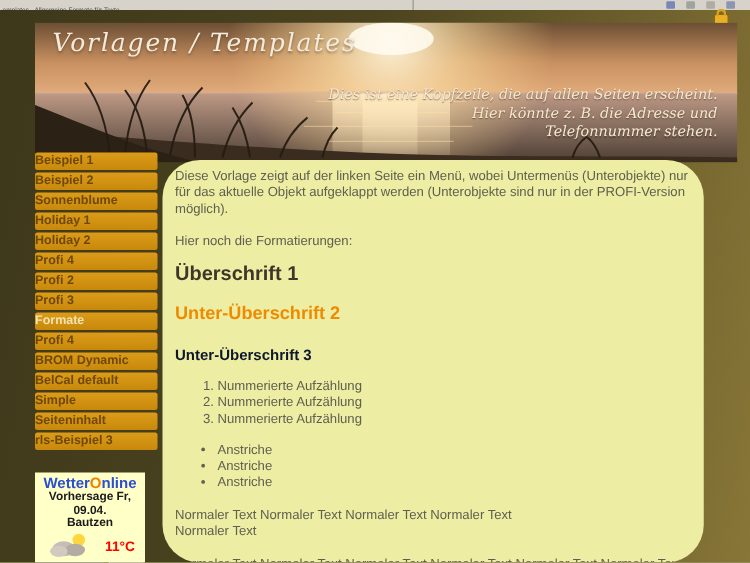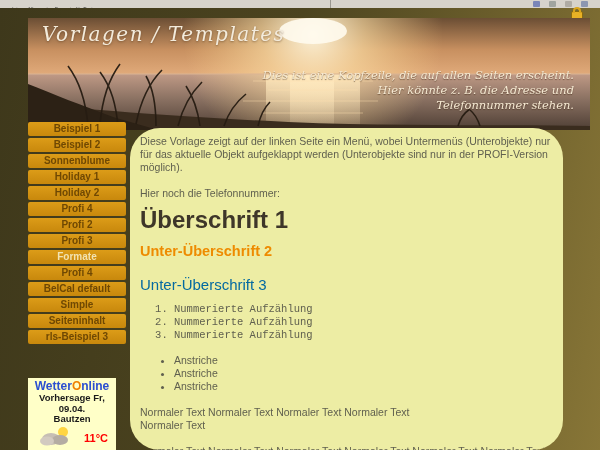--- a/index.html
+++ b/index.html
@@ -45,21 +45,21 @@
   }
   .tagline{
     position:absolute;right:16px;top:50px;text-align:right;
     font-family:"DejaVu Serif",serif;font-style:italic;font-size:11.5px;line-height:15px;
     color:#F6EAD3;text-shadow:0 1px 1px rgba(70,45,25,.6);
   }
 
   
   .menu{position:absolute;left:28px;top:114px;width:98px;}
   .menu-item{
-    height:14px;line-height:14px;margin-bottom:2px;text-align:center;
+    height:14px;line-height:14px;margin-bottom:2px;
     background:linear-gradient(#DC9C18,#C8880C);
     color:#6F4803;font-size:10px;font-weight:bold;
     border-radius:2px;cursor:pointer;
   }
   .menu-item.selected{color:#F2E3B2;}
 
   
   .weather{
     position:absolute;left:28px;top:370px;width:88px;height:72px;
     background:#FFFFC8;text-align:center;font-size:10px;
@@ -86,24 +86,24 @@
     color:#333;text-align:center;line-height:12px;cursor:pointer;
   }
 
   
   .content{
     position:absolute;left:130px;top:120px;width:433px;height:322px;
     background:#EDEDA4;box-sizing:border-box;padding:7px 10px;overflow:hidden;
     font-size:10.5px;line-height:13px;color:#60604F;border-radius:30px;
   }
   .content p{margin:0 0 13px 0;}
-  .content h1{font-size:24px;margin:12px 0 0 0;color:#3E3629;font-weight:bold;}
+  .content h1{font-size:16px;margin:12px 0 0 0;color:#3E3629;font-weight:bold;}
   .content h2{font-size:14.5px;margin:19px 0 0 0;color:#EE8B00;font-weight:bold;}
-  .content h3{font-size:15px;margin:20px 0 0 0;color:#0369a1;font-weight:normal;}
-  .content ol{margin:12px 0 0 0;padding-left:34px;font-family:Liberation Mono, monospace;}
+  .content h3{font-size:12px;margin:20px 0 0 0;color:#0f172a;font-weight:bold;}
+  .content ol{margin:12px 0 0 0;padding-left:34px;}
   .content ul{margin:12px 0 0 0;padding-left:34px;}
   .content li{margin:0;}
   .content .txt-short{margin-top:13px;margin-bottom:0;}
   .content .txt-long{margin-top:13px;margin-bottom:0;}
 </style>
 </head>
 <body>
 
 <div class="browser-bar">
   <span class="bar-title">emplates - Allgemeine Formate für Texte - ...</span>
@@ -183,20 +183,21 @@
       <div class="menu-item">Beispiel 1</div>
       <div class="menu-item">Beispiel 2</div>
       <div class="menu-item">Sonnenblume</div>
       <div class="menu-item">Holiday 1</div>
       <div class="menu-item">Holiday 2</div>
       <div class="menu-item">Profi 4</div>
       <div class="menu-item">Profi 2</div>
       <div class="menu-item">Profi 3</div>
       <div class="menu-item selected">Formate</div>
       <div class="menu-item">Profi 4</div>
+      <div class="menu-item">BROM Dynamic</div>
       <div class="menu-item">BelCal default</div>
       <div class="menu-item">Simple</div>
       <div class="menu-item">Seiteninhalt</div>
       <div class="menu-item">rls-Beispiel 3</div>
     </div>
 
   <div class="weather">
     <div class="wo-logo"><span>Wetter</span><span class="wo-sun">O</span><span>nline</span></div>
     <div class="wo-line">Vorhersage Fr, 09.04.</div>
     <div class="wo-line">Bautzen</div>
@@ -213,21 +214,21 @@
       <div class="wo-select">
         <span class="val">3 Tage</span>
         <span class="arrow">▼</span>
       </div>
       <div class="wo-go">GO</div>
     </div>
   </div>
 
   <div class="content">
     <p>Diese Vorlage zeigt auf der linken Seite ein Menü, wobei Untermenüs (Unterobjekte) nur für das aktuelle Objekt aufgeklappt werden (Unterobjekte sind nur in der PROFI-Version möglich).</p>
-    <p>Hier noch die Telefonnummer:</p>
+    <p>Hier noch die Formatierungen:</p>
     <h1>Überschrift 1</h1>
     <h2>Unter-Überschrift 2</h2>
     <h3>Unter-Überschrift 3</h3>
     <ol>
         <li>Nummerierte Aufzählung</li>
         <li>Nummerierte Aufzählung</li>
         <li>Nummerierte Aufzählung</li>
       </ol>
     <ul>
         <li>Anstriche</li>

